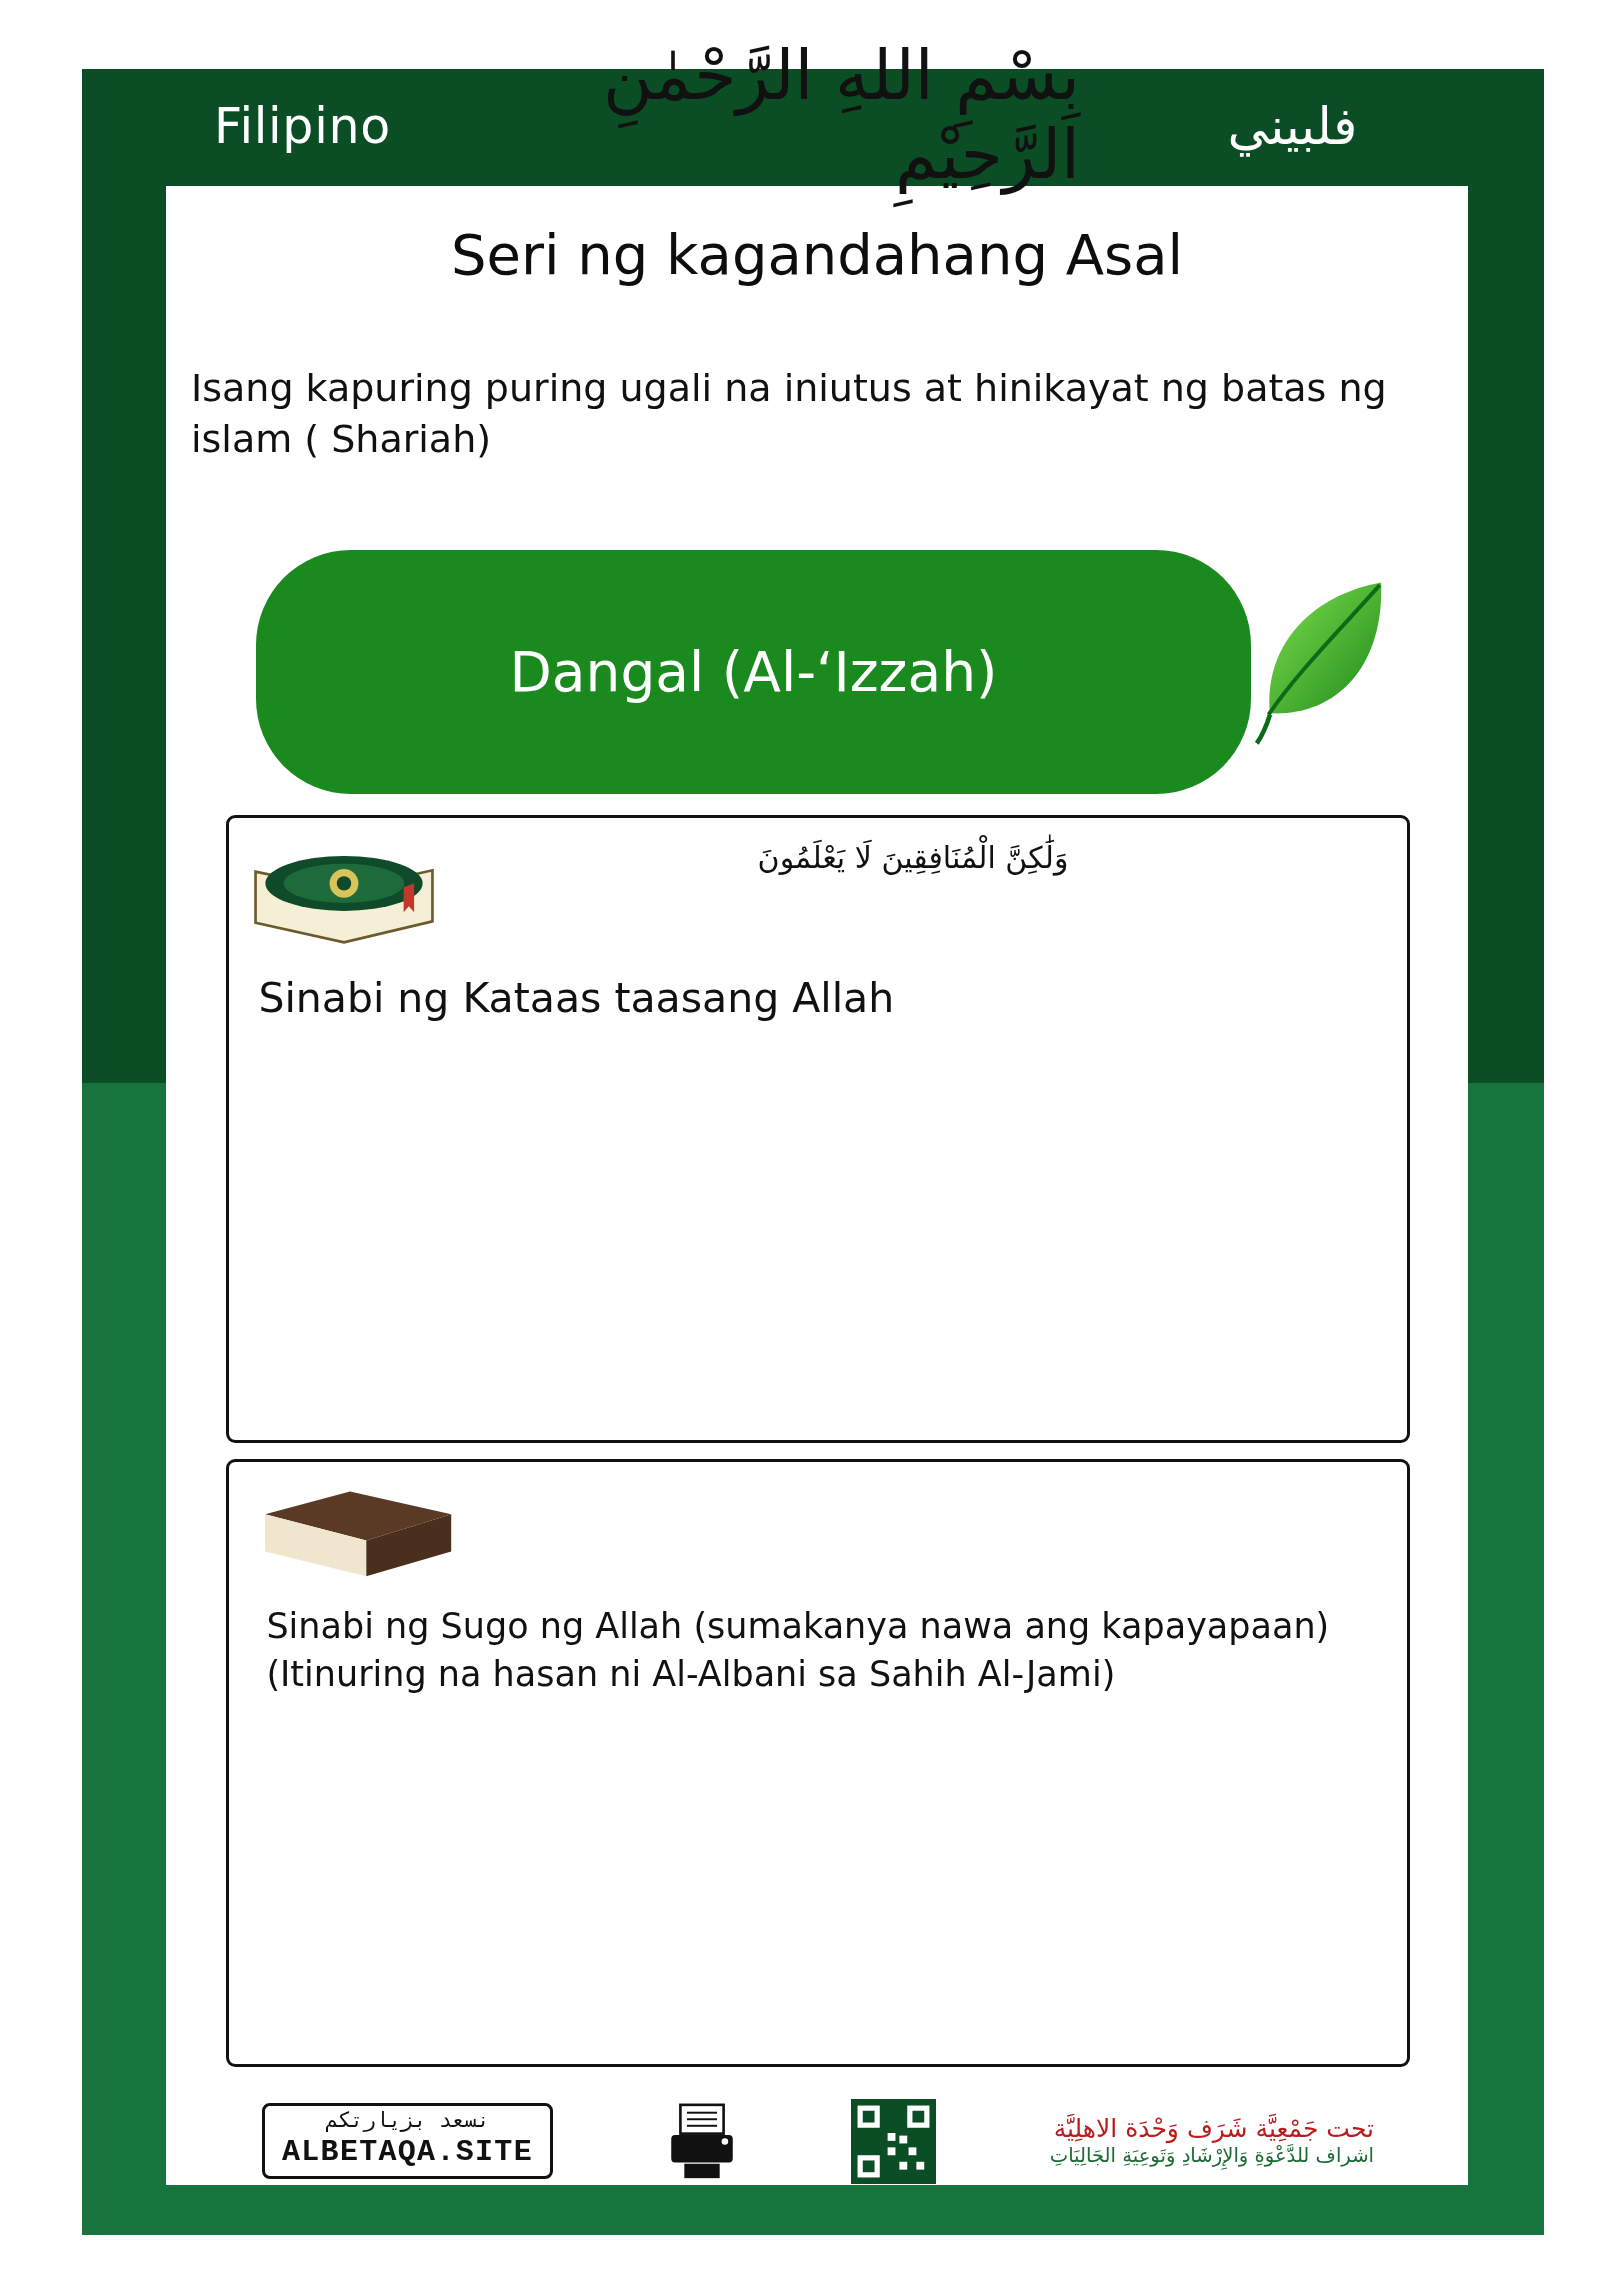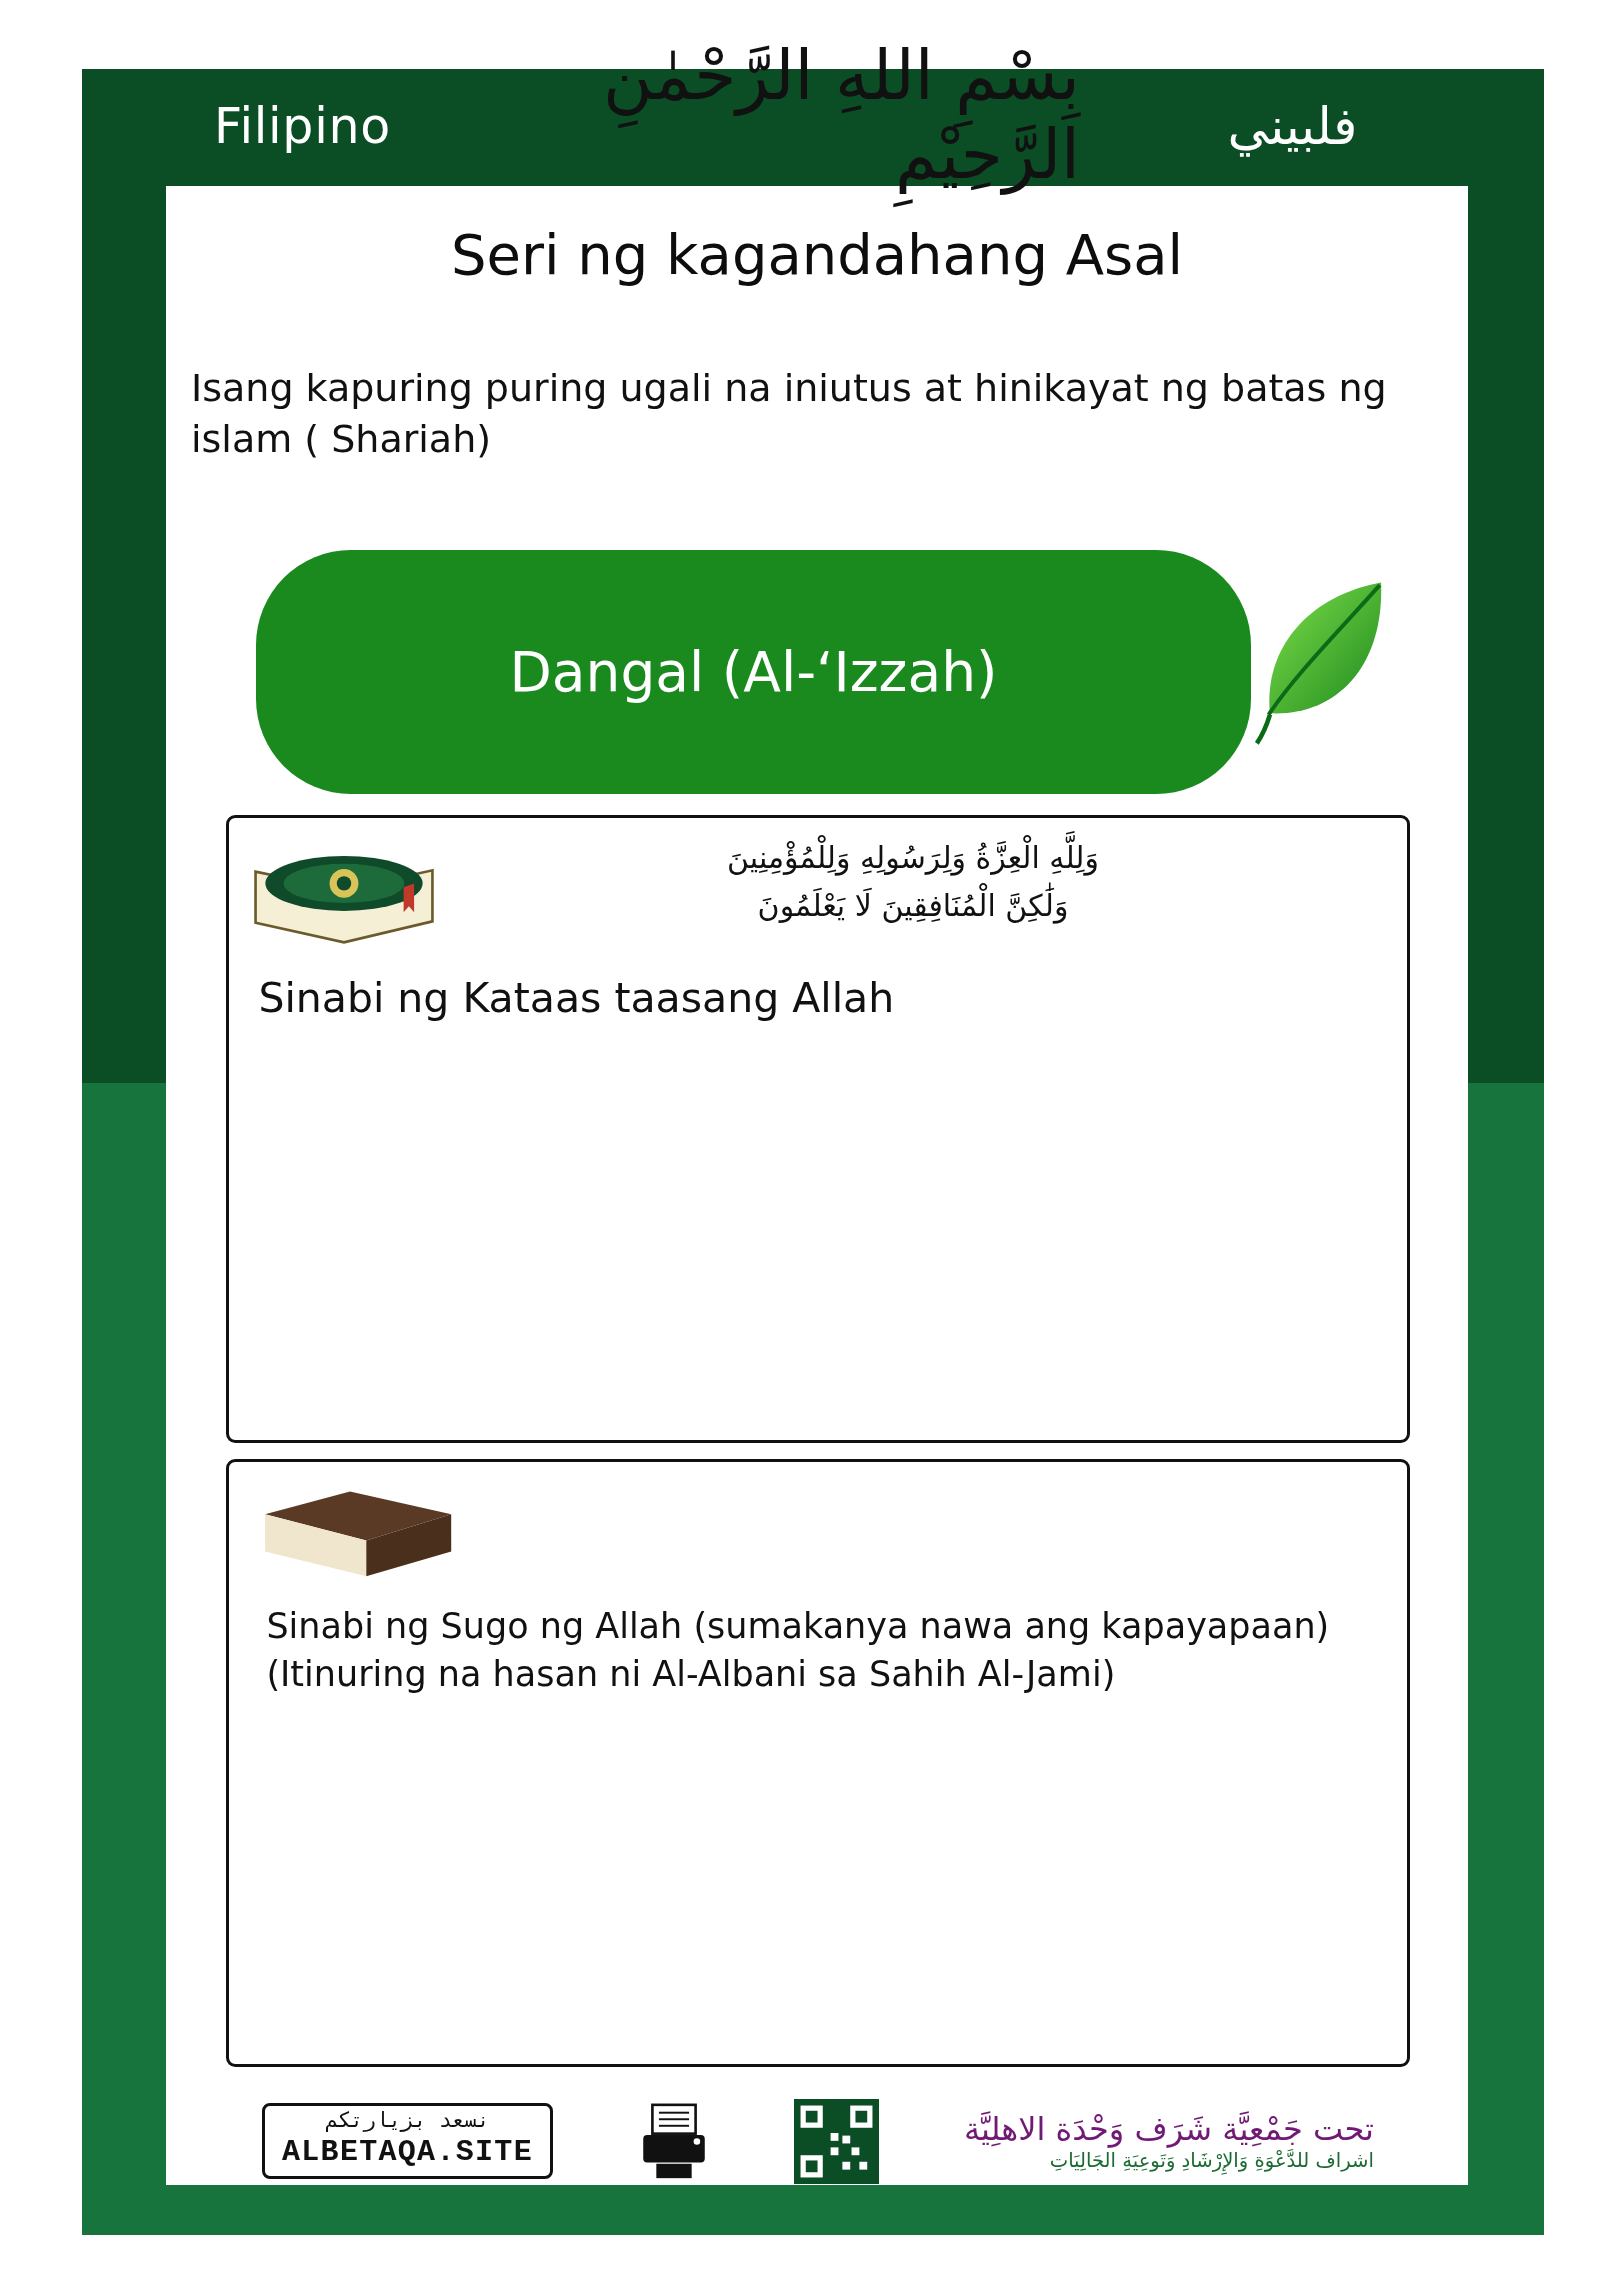--- a/index.html
+++ b/index.html
@@ -240,21 +240,21 @@
     letter-spacing: 1.3px;
     color: #111111;
   }
   .printer-icon { width: 72px; height: 79px; }
   .qr-icon { width: 85px; height: 85px; }
   .assoc {
     text-align: right;
     direction: rtl;
     line-height: 1.25;
   }
-  .assoc .line1 { font-size: 32px; color: #701a75; }
+  .assoc .line1 { font-size: 25px; color: #b91c1c; }
   .assoc .line2 { font-size: 19.6px; color: #1b6b33; }
 </style>
 </head>
 <body>
 
 <div class="page">
 
   <div class="frame-dark"></div>
   <div class="frame-mid"></div>
   <div class="card"></div>
@@ -288,21 +288,20 @@
       <svg viewBox="0 0 290 160" width="190" height="105" xmlns="http://www.w3.org/2000/svg">
         <path d="M10 120 L145 150 L280 118 L280 40 L145 70 L10 42 Z" fill="#f5efd6" stroke="#6b5a2a" stroke-width="4"></path>
         <ellipse cx="145" cy="60" rx="120" ry="42" fill="#0f4a2a"></ellipse>
         <ellipse cx="145" cy="60" rx="92" ry="30" fill="#1d6b3a"></ellipse>
         <circle cx="145" cy="60" r="22" fill="#d9c45a"></circle>
         <circle cx="145" cy="60" r="11" fill="#0f4a2a"></circle>
         <path d="M236 66 L252 60 L252 104 L244 95 L236 104 Z" fill="#c0392b"></path>
       </svg>
     </div>
     <div class="ayah">
-      <div>وَلِلَّهِ الْعِزَّةُ وَلِرَسُولِهِ وَلِلْمُؤْمِنِينَ</div>
       <div>وَلَٰكِنَّ الْمُنَافِقِينَ لَا يَعْلَمُونَ</div>
     </div>
     <div class="quran-text">
       <div>Sinabi ng Kataas taasang Allah</div>
     </div>
   </div>
 
   <div class="box box-hadith">
     <div class="hadith-icon">
       <svg viewBox="0 0 320 175" width="209" height="115" xmlns="http://www.w3.org/2000/svg">

